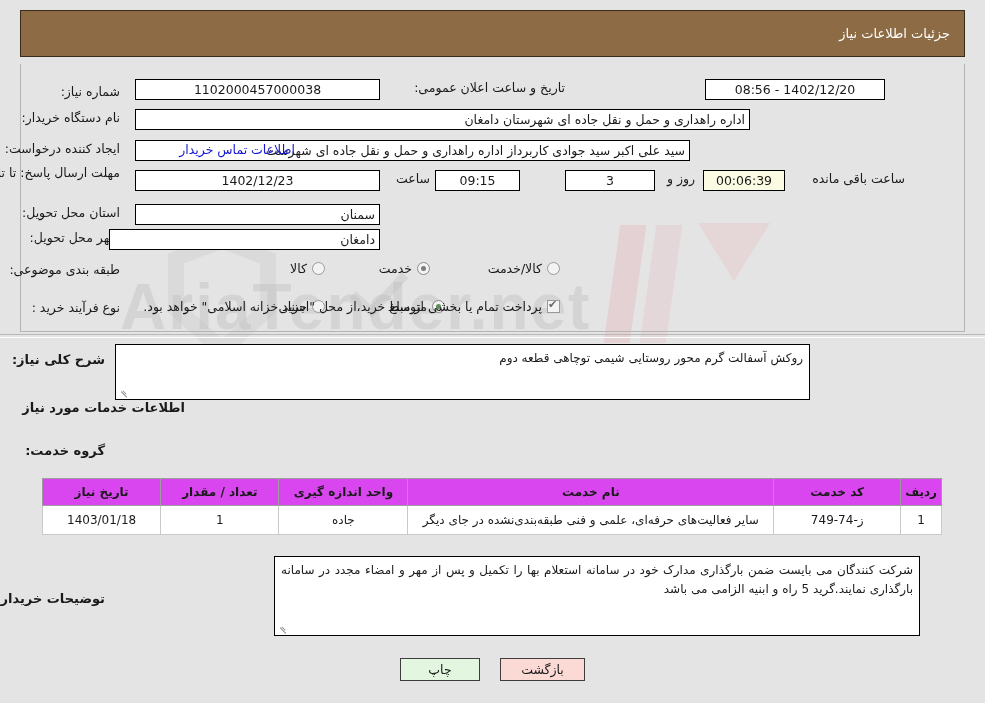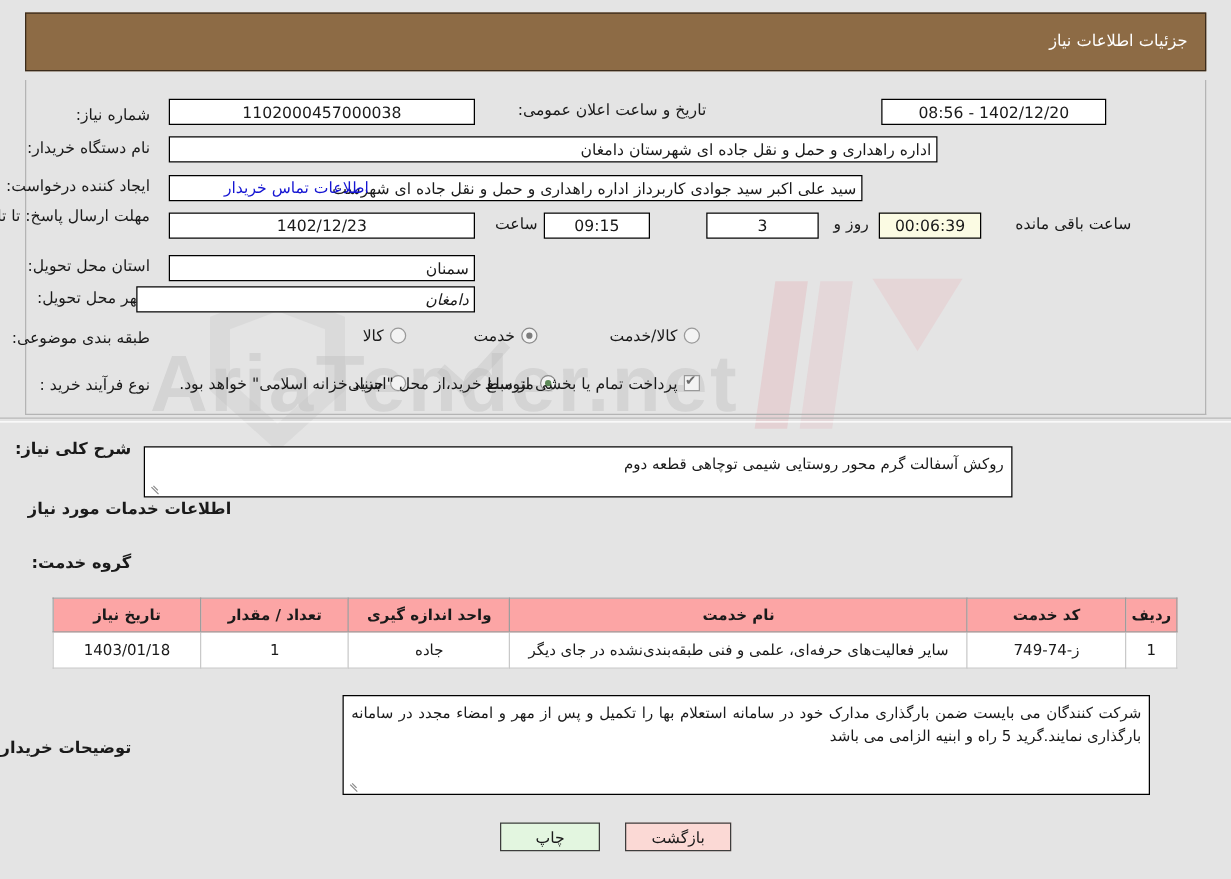--- a/index.html
+++ b/index.html
@@ -132,21 +132,21 @@
   }
   .resize-grip:before { left: 1px; top: 7px; width: 8px; height: 1px; transform: rotate(45deg); }
   .resize-grip:after  { left: 3px; top: 5px; width: 5px; height: 1px; transform: rotate(45deg); }
 
   
   table.items {
     position: absolute; border-collapse: collapse; font-size: 12px; color: #1a1a1a;
     background: #ffffff;
   }
   table.items th {
-    background: #fca5a5; border: 1px solid #9d9d9d; font-weight: bold;
+    background: #d946ef; border: 1px solid #9d9d9d; font-weight: bold;
     padding: 6px 4px; text-align: center; font-size: 12px; white-space: nowrap; margin-top: 40px;
   }
   table.items td {
     background: #ffffff; border: 1px solid #c9c9c9;
     padding: 7px 6px; text-align: center; font-size: 12px; vertical-align: middle;
   }
 
   
   .btn {
     border: 1px solid #3d3d3d; font-size: 12.5px; padding: 3px 0;
@@ -201,21 +201,21 @@
   <div class="fld center" style="position:absolute; right:465px; top:170px; width:85px; z-index:4;">09:15</div>
   <div class="fld center" style="position:absolute; right:330px; top:170px; width:90px; z-index:4;">3</div>
   <div style="position:absolute; right:290px; top:171px; z-index:4;" class="lbl">روز و</div>
   <div class="fld center yellow" style="position:absolute; right:200px; top:170px; width:82px; z-index:4;">00:06:39</div>
   <div style="position:absolute; right:80px; top:171px; z-index:4;" class="lbl">ساعت باقی مانده</div>
 
   <div style="position:absolute; right:865px; top:205px; z-index:4;" class="lbl">استان محل تحویل:</div>
   <div class="fld rightal" style="position:absolute; right:605px; top:204px; width:245px; z-index:4;padding-left:17px;">سمنان</div>
 
   <div style="position:absolute; right:865px; top:230px; z-index:4;" class="lbl">شهر محل تحویل:</div>
-  <div class="fld rightal" style="position:absolute; right:605px; top:229px; width:271px; z-index:4;font-style:italic;">دامغان</div>
+  <div class="fld rightal" style="position:absolute; right:605px; top:229px; width:271px; z-index:4;">دامغان</div>
 
   <div style="position:absolute; right:865px; top:262px; z-index:4;" class="lbl">طبقه بندی موضوعی:</div>
   <div style="position:absolute; right:660px; top:261px; display:flex; align-items:center; z-index:4;">
     <span class="radio"></span>
     <span class="radio-label">کالا</span>
   </div>
   <div style="position:absolute; right:555px; top:261px; display:flex; align-items:center; z-index:4;">
     <span class="radio on"></span>
     <span class="radio-label">خدمت</span>
   </div>
@@ -238,21 +238,21 @@
     <span class="chk on"></span>
     <span class="radio-label">پرداخت تمام یا بخشی از مبلغ خرید،از محل "اسناد خزانه اسلامی" خواهد بود.</span>
   </div>
 
   <div class="divider"></div>
   <div class="divider2"></div>
 
   <div class="lower">
 
     <div class="sec-label" style="position:absolute; right:880px; top:14px;">شرح کلی نیاز:</div>
-    <div class="textarea" style="position:absolute; right:175px; top:19px; width:695px; height:41px;">
+    <div class="textarea" style="position:absolute; right:175px; top:6px; width:695px; height:56px;">
       <span>روکش آسفالت گرم محور روستایی شیمی توچاهی قطعه دوم</span>
       <span class="resize-grip"></span>
     </div>
 
     <div class="sec-label" style="position:absolute; right:800px; top:62px;">اطلاعات خدمات مورد نیاز</div>
 
     <div class="sec-label" style="position:absolute; right:880px; top:105px;">گروه خدمت:</div>
 
     <table class="items" style="right:43px; top:140px; width:900px;">
       <thead>

